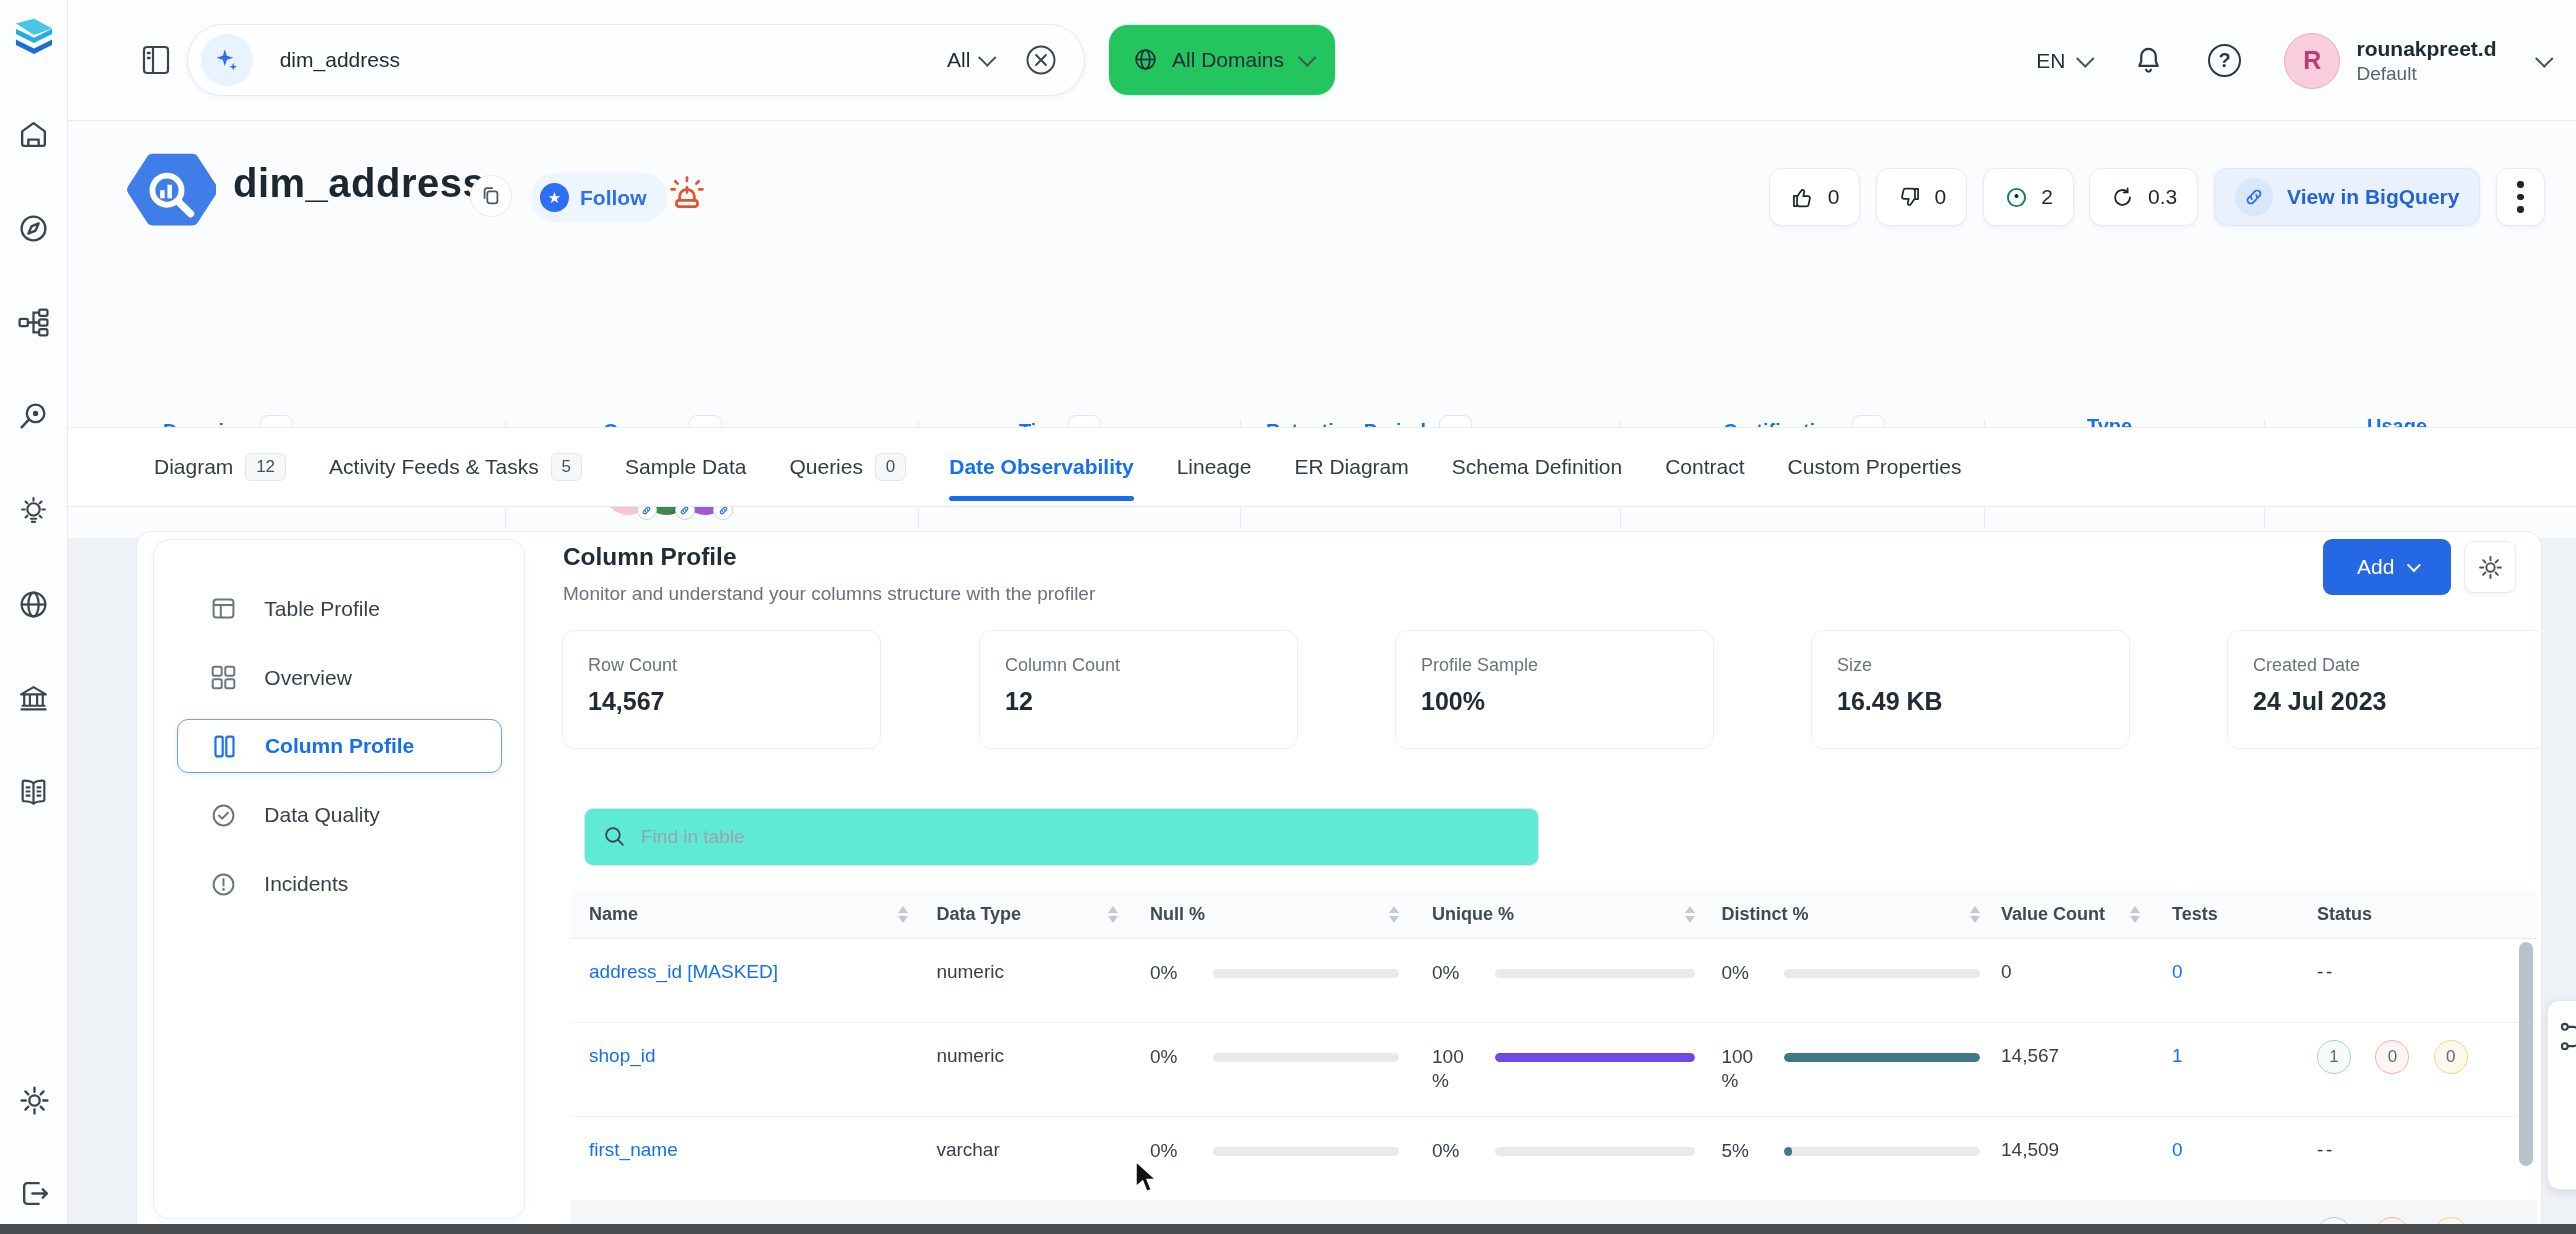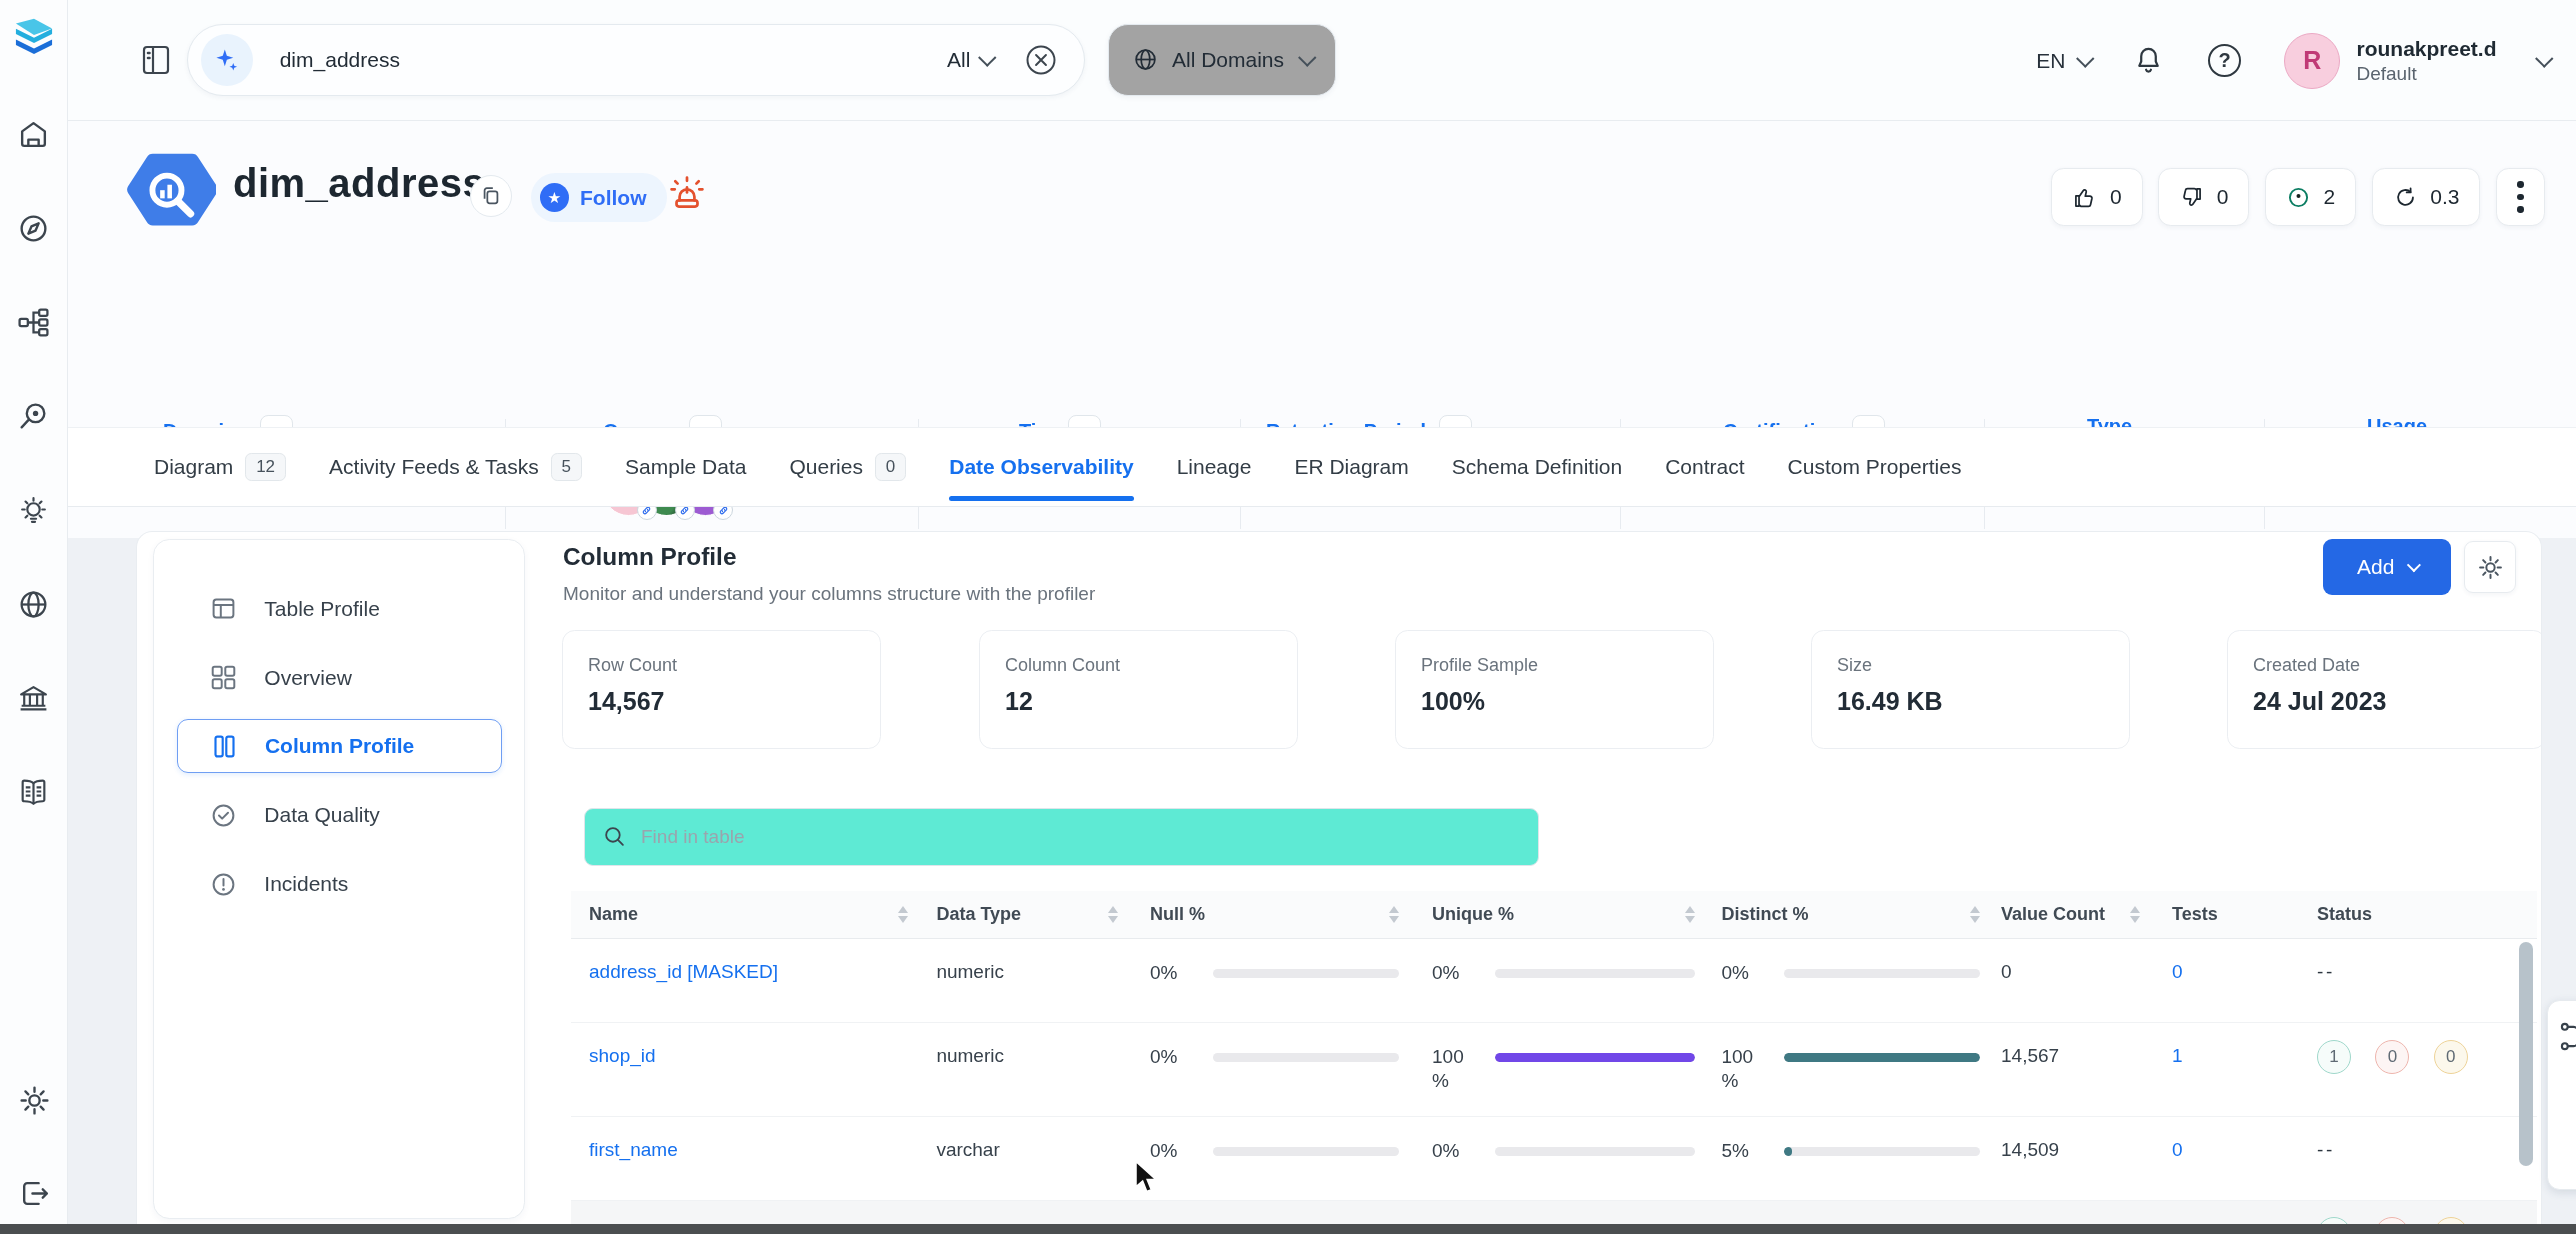--- a/index.html
+++ b/index.html
@@ -19,21 +19,21 @@
   
   .topbar { position:absolute; left:68px; top:0; width:2508px; height:121px; background:#fbfdfe; border-bottom:0.9px solid #e8ecf0; z-index:30; }
   .tb-toggle { position:absolute; left:71px; top:43px; width:34px; height:34px; color:#3c454e; cursor:pointer; }
   .search-pill { position:absolute; left:119px; top:23.5px; width:898px; height:72px; background:#fdfeff; border:0.9px solid #e4eaef; border-radius:36px; box-shadow:0 1.8px 5.4px rgba(30,60,90,.05); display:flex; align-items:center; }
   .sparkle-chip { width:52px; height:52px; border-radius:50%; background:#e9f3fd; margin-left:12.7px; display:flex; align-items:center; justify-content:center; }
   .search-text { margin-left:27px; font-size:21px; color:#222c36; }
   .search-right { margin-left:auto; display:flex; align-items:center; gap:31px; margin-right:25px; }
   .scope { display:flex; align-items:center; gap:9px; font-size:21px; color:#222c36; cursor:pointer; }
   .chev { width:12.7px; height:12.7px; border-right:2.2px solid #45505a; border-bottom:2.2px solid #45505a; transform:rotate(45deg) translateY(-2.7px); display:inline-block; }
   .clear-btn { width:36px; height:36px; cursor:pointer; }
-  .domain-pill { position:absolute; left:1040px; top:23.5px; height:72px; padding:0 23.5px; background:#a3a3a3; border:0.9px solid #e4eaef; border-radius:20px; box-shadow:0 1.8px 5.4px rgba(30,60,90,.05); display:flex; align-items:center; gap:14.5px; font-size:21px; color:#222c36; cursor:pointer; }
+  .domain-pill { position:absolute; left:1040px; top:23.5px; height:72px; padding:0 23.5px; background:#22c55e; border:0.9px solid #e4eaef; border-radius:20px; box-shadow:0 1.8px 5.4px rgba(30,60,90,.05); display:flex; align-items:center; gap:14.5px; font-size:21px; color:#222c36; cursor:pointer; }
   .tb-right { position:absolute; right:27px; top:0; height:121px; display:flex; align-items:center; gap:43px; }
   .lang { display:flex; align-items:center; gap:11px; font-size:21px; cursor:pointer; }
   .tb-ic { width:33px; height:33px; color:#2e3840; cursor:pointer; }
   .help-circ { width:33px; height:33px; border:2.2px solid #2e3840; border-radius:50%; display:flex; align-items:center; justify-content:center; font-size:20px; font-weight:bold; color:#2e3840; cursor:pointer; }
   .user-chip { display:flex; align-items:center; gap:16.3px; cursor:pointer; }
   .avatar { width:56px; height:56px; border-radius:50%; background:#f8cede; border:0.9px solid #eba9c4; color:#c03a76; font-size:25px; font-weight:bold; display:flex; align-items:center; justify-content:center; }
   .user-meta { line-height:1.25; }
   .user-name { font-size:21px; font-weight:bold; color:#1f2a33; }
   .user-team { font-size:19px; color:#5a646e; }
 
@@ -323,20 +323,29 @@
           </svg>
         <span>2</span>
       </span>
       <span class="sbtn">
         <svg width="25" height="25" viewBox="0 0 32 32" fill="none" stroke="#1d2730" stroke-width="2.3" stroke-linecap="round">
             <path d="M25.5 16 a9.5 9.5 0 1 1 -3 -7"></path>
             <path d="M22.5 4.5 v5 h-5" stroke-linejoin="round"></path>
           </svg>
         <span>0.3</span>
       </span>
+      <span class="sbtn view">
+        <span class="link-chip">
+            <svg width="22" height="22" viewBox="0 0 32 32" fill="none" stroke="#2e6ced" stroke-width="2.6" stroke-linecap="round">
+              <path d="M13 19 a4.8 4.8 0 0 1 0 -6.8 l4.2 -4.2 a4.8 4.8 0 0 1 6.8 6.8 l-2.2 2.2"></path>
+              <path d="M19 13 a4.8 4.8 0 0 1 0 6.8 l-4.2 4.2 a4.8 4.8 0 0 1 -6.8 -6.8 l2.2 -2.2"></path>
+            </svg>
+          </span>
+        <span>View in BigQuery</span>
+      </span>
       <span class="sbtn">
           <span class="kebab">
             <i></i>
             <i></i>
             <i></i>
           </span>
         </span>
     </div>
   </section>
 

